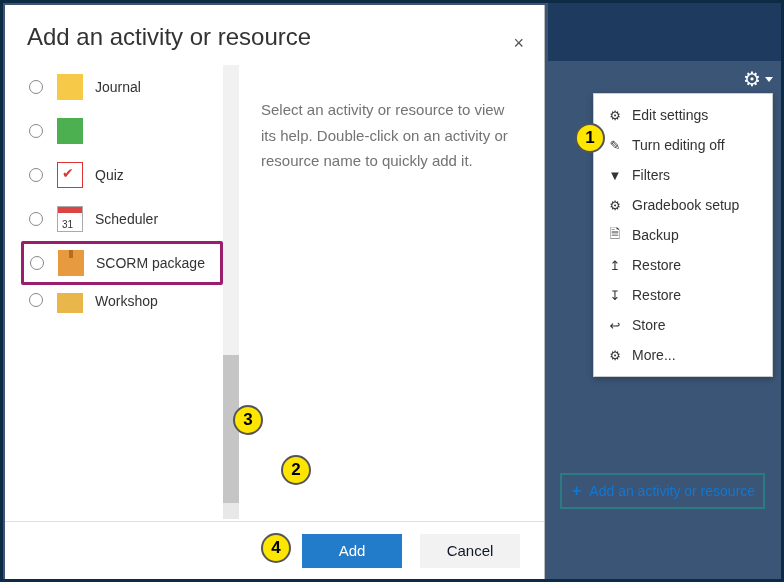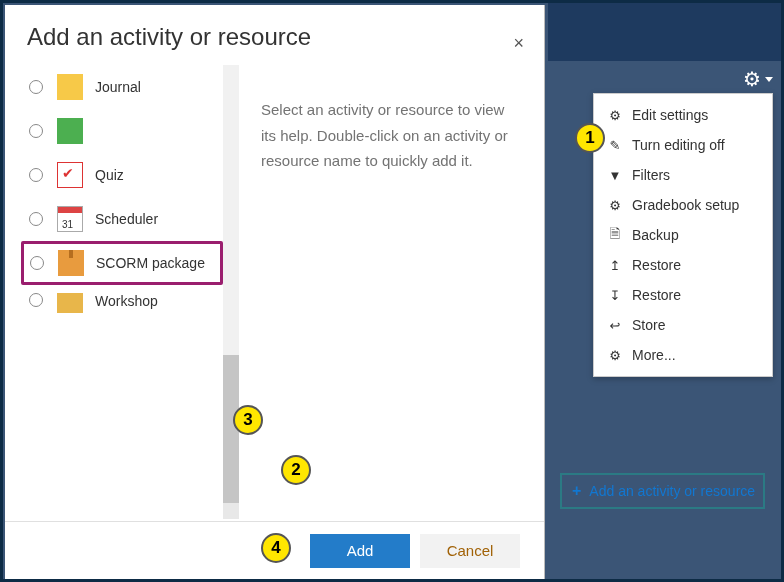--- a/index.html
+++ b/index.html
@@ -14,24 +14,24 @@
   .scroll-track{position:absolute;right:0;top:0;width:16px;height:100%;background:#f1f1f1}
   .scroll-thumb{position:absolute;right:0;width:16px;background:#c5c5c5}
   .scroll-corner{position:absolute;right:0;bottom:0;width:16px;height:16px;background:#e8e8e8}
   .list{position:absolute;top:0;left:0;right:16px;bottom:0;overflow:hidden}
   .item{display:flex;align-items:center;height:44px;padding-left:6px;font-size:14px;color:#333;border:2px solid transparent}
   .item.highlight{border:3px solid #9a1e6e;border-radius:2px}
   .radio{width:14px;height:14px;border:1px solid #888;border-radius:50%;margin-right:14px;flex-shrink:0}
   .icn{width:26px;height:26px;margin-right:12px;flex-shrink:0;display:flex;align-items:center;justify-content:center;font-size:16px}
   .sep-line{position:absolute;left:16px;right:24px;bottom:56px;height:1px;background:#ddd}
   .item-last{height:30px;overflow:hidden;align-items:flex-start;padding-top:6px}
-  .footer{position:absolute;bottom:0;left:0;right:0;height:58px;border-top:1px solid #e0e0e0;display:flex;align-items:center;justify-content:flex-end;padding-right:24px;gap:10px;background:#fff}
+  .footer{position:absolute;bottom:0;left:0;right:0;height:58px;border-top:1px solid #e0e0e0;display:flex;align-items:center;justify-content:flex-end;padding-right:24px;gap:18px;background:#fff}
   .btn{width:100px;height:34px;font-size:15px;display:flex;align-items:center;justify-content:center;cursor:pointer}
   .btn-primary{background:#237cc9;color:#fff}
-  .btn-secondary{background:#f2f2f2;color:#a16207}
+  .btn-secondary{background:#f2f2f2;color:#0f172a}
   .gear-wrap{position:absolute;top:64px;right:8px;color:#fff;font-size:20px;cursor:pointer;display:flex;align-items:center;gap:4px}
   .caret{width:0;height:0;border-left:4px solid transparent;border-right:4px solid transparent;border-top:5px solid #fff}
   .menu{position:absolute;top:90px;right:8px;width:180px;background:#fff;border:1px solid #ccc;box-shadow:0 2px 6px rgba(0,0,0,0.25);padding:6px 0}
   .menu-item{display:flex;align-items:center;height:30px;padding:0 14px;font-size:14px;color:#333;cursor:pointer;gap:10px}
   .mi-icon{width:14px;text-align:center;color:#333;font-size:13px}
   .add-link-box{position:absolute;bottom:70px;right:16px;width:205px;height:36px;border:2px solid #2b7a84;display:flex;align-items:center;padding-left:10px;gap:8px;color:#1177d1;font-size:14px;cursor:pointer}
   .plus{font-weight:bold;font-size:16px;color:#1177d1}
   .callout{position:absolute;width:30px;height:30px;border-radius:50%;background:#ffe600;border:2px solid #555;display:flex;align-items:center;justify-content:center;font-weight:bold;font-size:17px;color:#000;z-index:50}
   
   .bg-yellow{background:#f7c948}.bg-blue{background:#4aa3df}.bg-green{background:#4caf50}

